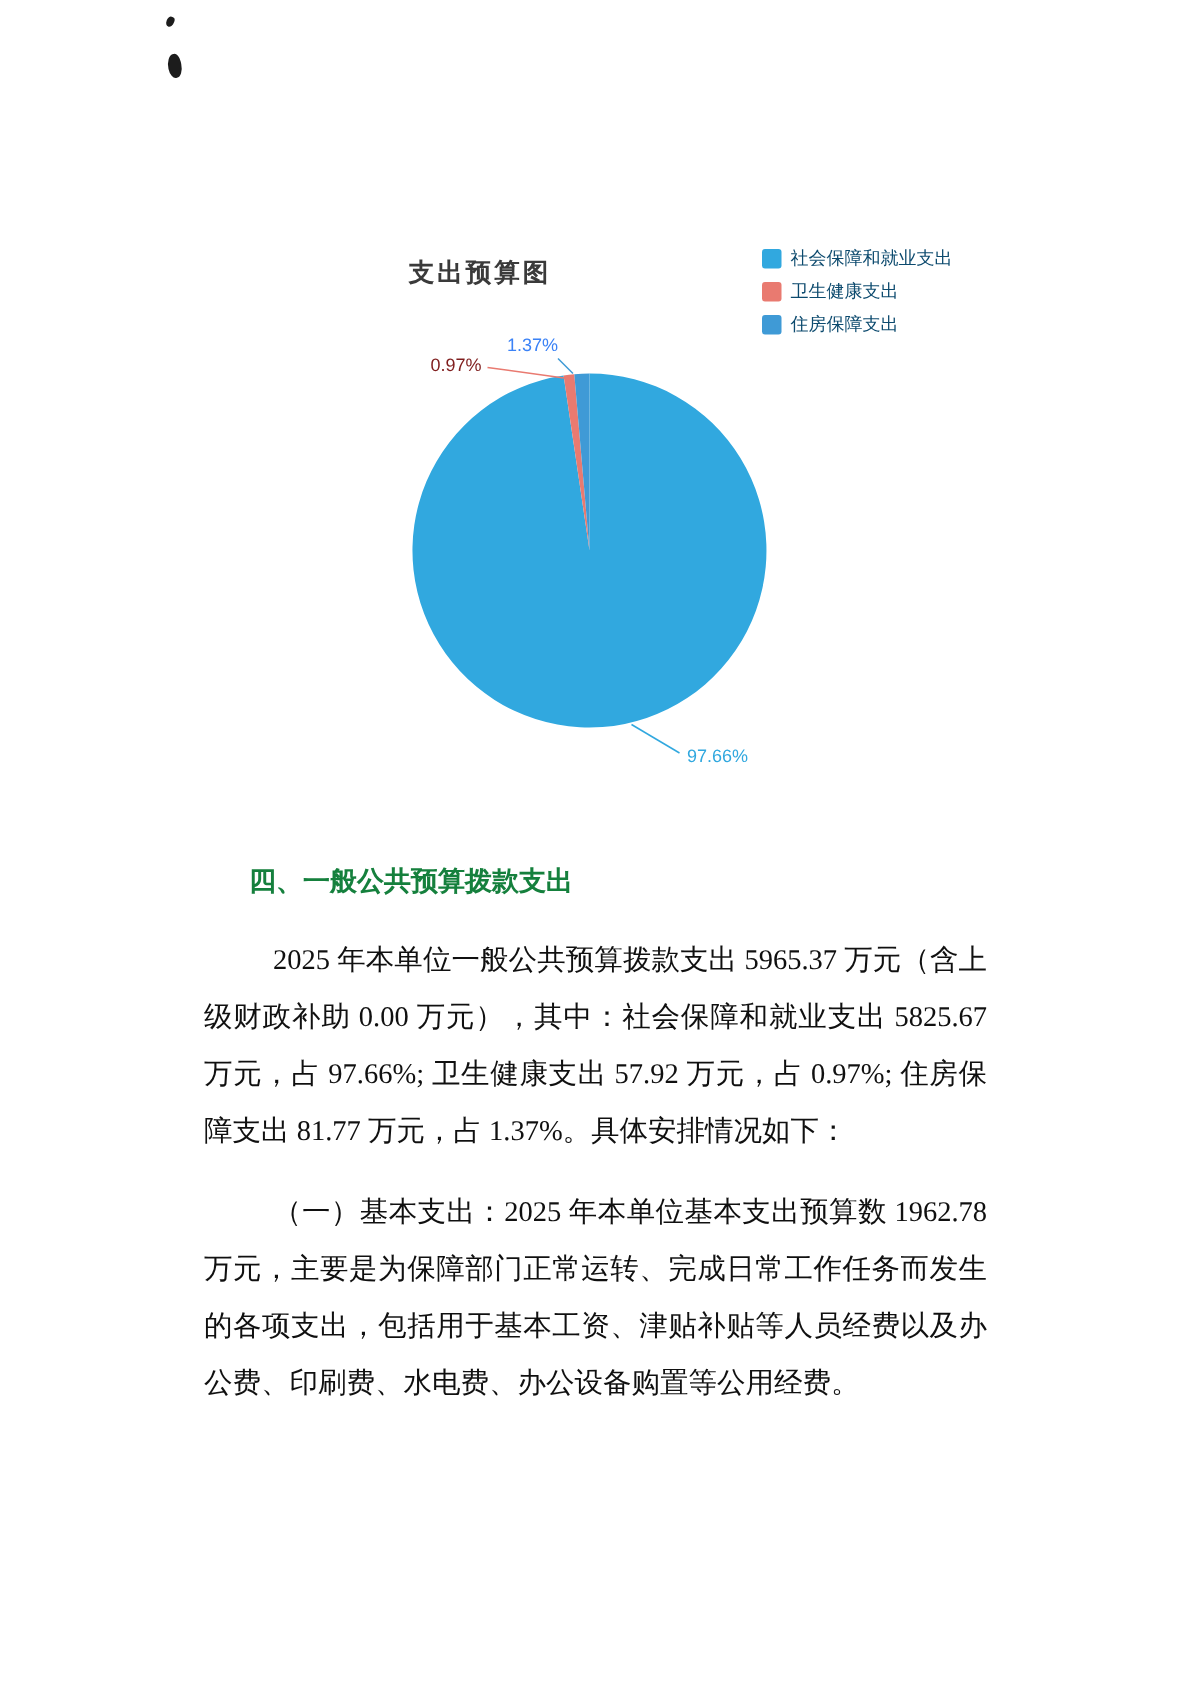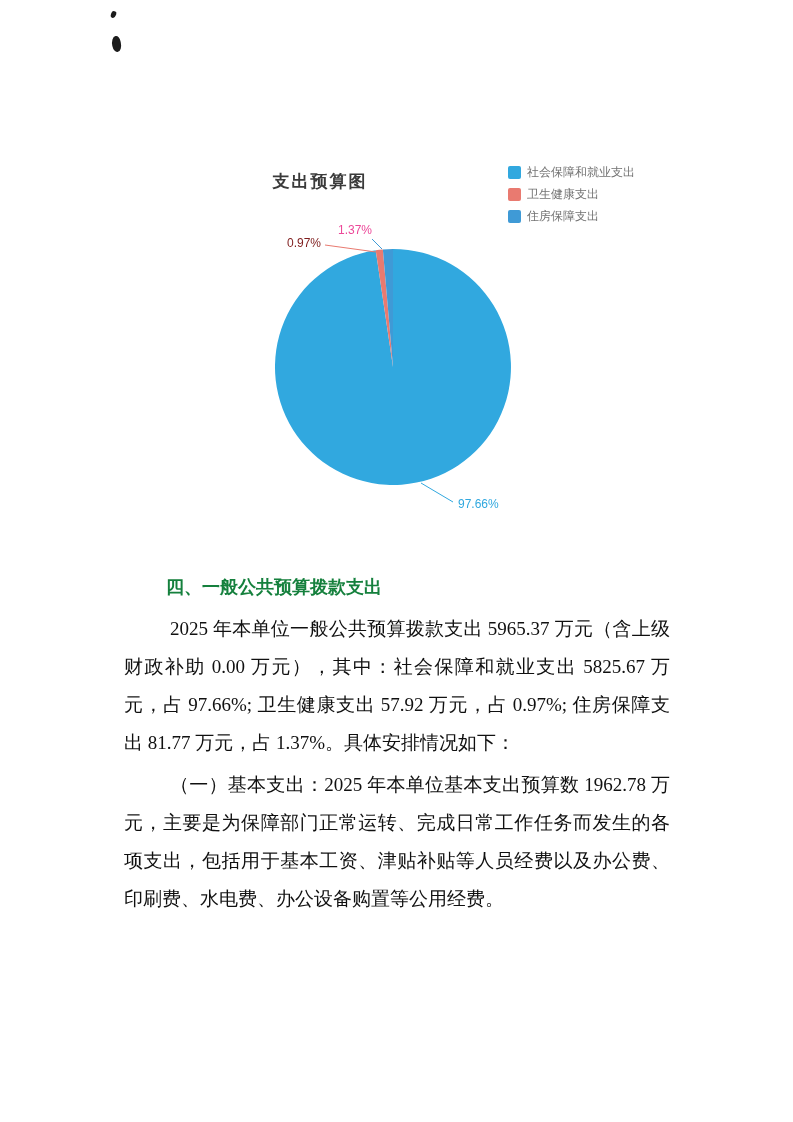--- a/index.html
+++ b/index.html
@@ -17,21 +17,21 @@
 
   
   .chart-title{
     position:absolute;left:0;top:170px;width:640px;
     text-align:center;font-size:17px;font-weight:700;color:#3a3a3a;
     letter-spacing:2px;
   }
   .legend{position:absolute;left:508px;top:165px;}
   .legend-item{display:flex;align-items:center;margin-bottom:8px;height:14px;}
   .swatch{width:13px;height:13px;border-radius:2px;margin-right:6px;flex:0 0 auto;}
-  .legend-label{font-size:12px;color:#737373;white-space:nowrap;}
+  .legend-label{font-size:12px;color:#0c4a6e;white-space:nowrap;}
   .pie{position:absolute;left:120px;top:215px;}
   .pie-label{
     position:absolute;font-size:12px;font-weight:400;
     font-family:"Liberation Sans","DejaVu Sans",sans-serif;
     white-space:nowrap;
   }
   .pl-0{left:458px;top:497px;}
   .pl-1{left:287px;top:236px;}
   .pl-2{left:338px;top:223px;}
 
@@ -41,21 +41,21 @@
     font-family:"Liberation Serif","DejaVu Serif",serif;
     font-size:19px;line-height:38px;color:#101010;
     text-align:justify;
   }
   .heading{
     font-family:Liberation Serif, serif;
     font-size:18px;font-weight:700;color:#15803d;
     margin:0 0 4px 0;padding-left:46px;line-height:38px;
     text-align:left;
   }
-  .para{margin:4px;text-indent:46px;}
+  .para{margin:16px;text-indent:46px;}
   .bold{font-weight:400;}
 </style>
 </head>
 <body>
 
 <div class="page">
 
   <div class="artifact a1"></div>
   <div class="artifact a2"></div>
 
@@ -82,21 +82,21 @@
         <path d="M 273 152 L 255.71 35.27 A 118 118 0 0 1 262.86 34.44 Z" fill="#e97a70"></path>
         <path d="M 273 152 L 262.86 34.44 A 118 118 0 0 1 273.00 34.00 Z" fill="#3f9ad6"></path>
       </g>
   <polyline points="301,268 333,287" fill="none" stroke="#31a8df" stroke-width="1"></polyline>
       <polyline points="205,30 256,37" fill="none" stroke="#e97a70" stroke-width="1"></polyline>
       <polyline points="252,24 262,34" fill="none" stroke="#3f9ad6" stroke-width="1"></polyline>
     </svg>
 
   <div class="pie-label pl-0" style="color: rgb(49, 168, 223);">97.66%</div>
   <div class="pie-label pl-1" style="color: #7f1d1d;">0.97%</div>
-  <div class="pie-label pl-2" style="color: #ec4899;">1.37%</div>
+  <div class="pie-label pl-2" style="color: #3b82f6;">1.37%</div>
 
   <div class="article">
     <h2 class="heading">四、一般公共预算拨款支出</h2>
     <p class="para"><span>2025 年本单位一般公共预算拨款支出 5965.37 万元（含上级财政补助 0.00 万元），其中：社会保障和就业支出 5825.67 万元，占 97.66%; 卫生健康支出 57.92 万元，占 0.97%; 住房保障支出 81.77 万元，占 1.37%。具体安排情况如下：</span></p>
     <p class="para"><span class="bold">（一）基本支出：</span><span>2025 年本单位基本支出预算数 1962.78 万元，主要是为保障部门正常运转、完成日常工作任务而发生的各项支出，包括用于基本工资、津贴补贴等人员经费以及办公费、印刷费、水电费、办公设备购置等公用经费。</span></p>
   </div>
 
 </div>
 
 </body></html>

